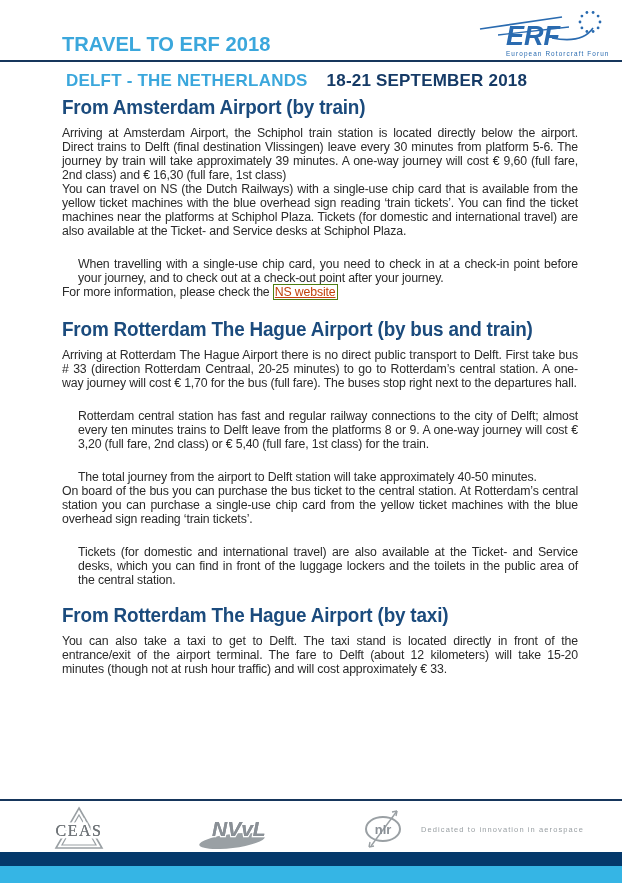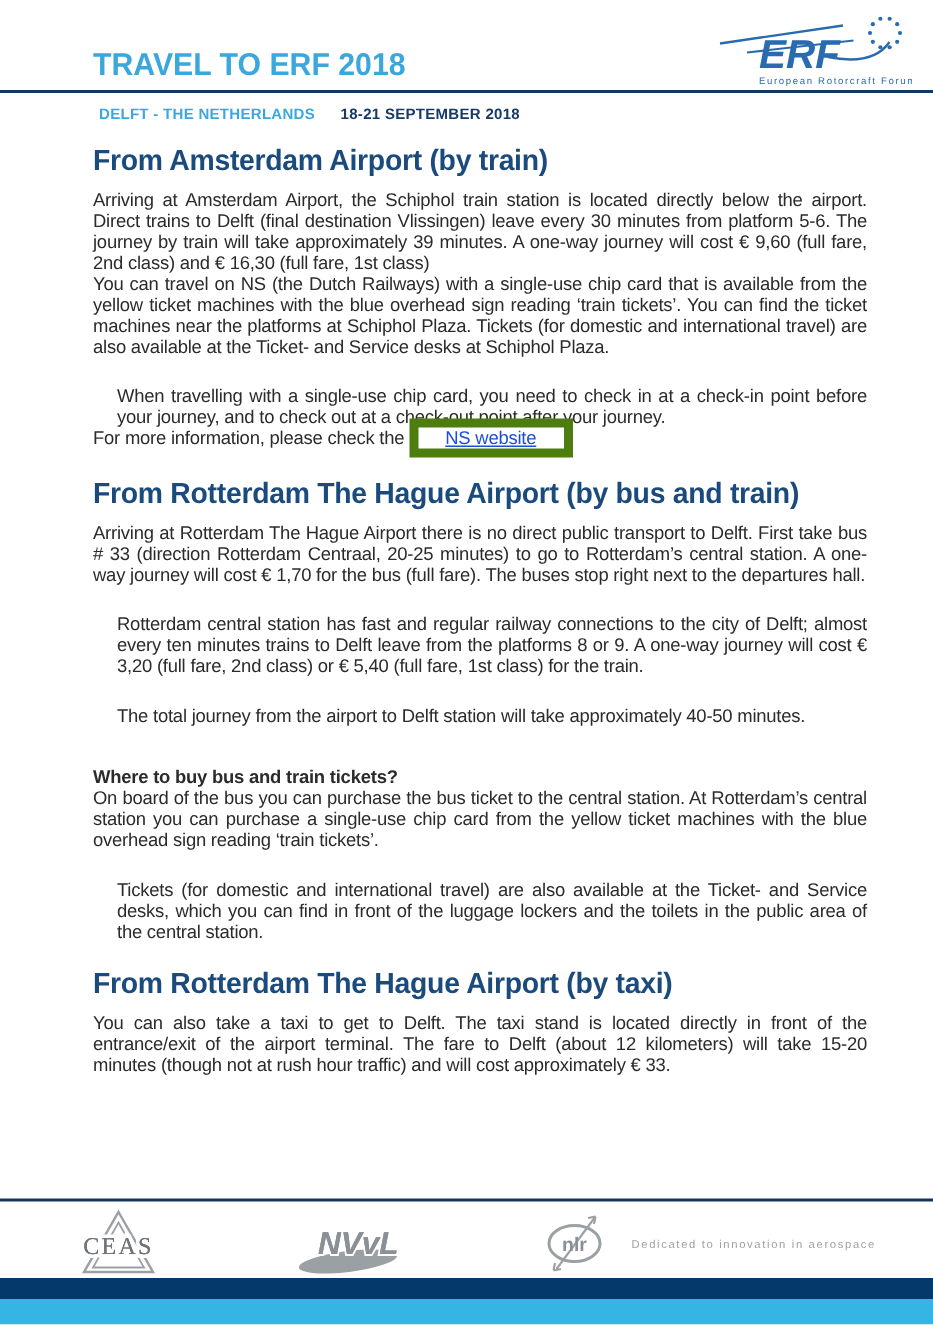--- a/index.html
+++ b/index.html
@@ -16,21 +16,21 @@
   .page-title {
     position:absolute; left:62px; top:32px;
     font-size:21px; font-weight:bold; letter-spacing:0px;
     color:#3ba7dc;
     transform:scaleX(.96); transform-origin:left;
   }
   .erf-logo { position:absolute; right:14px; top:8px; width:132px; height:52px; }
   .header-rule { position:absolute; left:0; right:0; top:60px; height:2px; background:#16365c; }
   .subtitle-row {
     position:absolute; left:66px; top:71px; white-space:nowrap;
-    font-weight:bold; font-size:10px; letter-spacing:.2px;
+    font-weight:bold; font-size:17px; letter-spacing:.2px;
   }
   .subtitle-location { color:#3ba7dc; margin-right:14px; }
   .subtitle-dates { color:#153a66; }
   
   .content { position:absolute; left:62px; width:516px; top:96px; }
   h2.section-heading {
     color:#1b4b7d; font-size:19.5px; font-weight:bold;
     letter-spacing:-.2px; margin:0 0 7px 0;
     transform:scaleX(.97); transform-origin:left;
   }
@@ -38,22 +38,22 @@
   .sec3 h2.section-heading { margin-top:17px; }
   p.body-text {
     font-size:12.3px; line-height:14px; letter-spacing:-.15px;
     text-align:justify; margin:0;
   }
   p.no-justify { text-align:left; }
   p.gap-above { margin-top:19px;margin-left:16px; }
   p.biggap-above { margin-top:27px; }
   .question { font-weight:bold; }
   a.doc-link {
-    color:#1d4ed8; text-decoration:underline; cursor:pointer;
-    border:6px solid #4d7c0f; padding:0 18px;
+    color:#c2410c; text-decoration:underline; cursor:pointer;
+    border:1px solid #4d7c0f; padding:0 1px;
   }
   
   .footer { position:absolute; left:0; right:0; bottom:0; }
   .footer-rule { height:2px; background:#16365c; }
   .logo-strip {
     height:51px; display:flex; align-items:flex-end;
     padding:0 38px 0 48px; justify-content:space-between;
   }
   .footer-bar-navy { height:14px; background:#04396b; }
   .footer-bar-cyan { height:17px; background:#35b5e5; }
@@ -107,21 +107,20 @@
     <p class="body-text">You can travel on NS (the Dutch Railways) with a single-use chip card that is available from the yellow ticket machines with the blue overhead sign reading ‘train tickets’. You can find the ticket machines near the platforms at Schiphol Plaza. Tickets (for domestic and international travel) are also available at the Ticket- and Service desks at Schiphol Plaza.</p>
     <p class="body-text gap-above">When travelling with a single-use chip card, you need to check in at a check-in point before your journey, and to check out at a check-out point after your journey.</p>
     <p class="body-text no-justify"><span>For more information, please check the </span><a class="doc-link">NS website</a></p>
   </div>
 
   <div class="sec2">
     <h2 class="section-heading">From Rotterdam The Hague Airport (by bus and train)</h2>
     <p class="body-text">Arriving at Rotterdam The Hague Airport there is no direct public transport to Delft. First take bus # 33 (direction Rotterdam Centraal, 20-25 minutes) to go to Rotterdam’s central station. A one-way journey will cost € 1,70 for the bus (full fare). The buses stop right next to the departures hall.</p>
     <p class="body-text gap-above">Rotterdam central station has fast and regular railway connections to the city of Delft; almost every ten minutes trains to Delft leave from the platforms 8 or 9. A one-way journey will cost € 3,20 (full fare, 2nd class) or € 5,40 (full fare, 1st class) for the train.</p>
     <p class="body-text gap-above no-justify">The total journey from the airport to Delft station will take approximately 40-50 minutes.</p>
-    <p class="body-text question biggap-above no-justify">Where to buy bus and train tickets?</p>
     <p class="body-text">On board of the bus you can purchase the bus ticket to the central station. At Rotterdam’s central station you can purchase a single-use chip card from the yellow ticket machines with the blue overhead sign reading ‘train tickets’.</p>
     <p class="body-text gap-above">Tickets (for domestic and international travel) are also available at the Ticket- and Service desks, which you can find in front of the luggage lockers and the toilets in the public area of the central station.</p>
   </div>
 
   <div class="sec3">
     <h2 class="section-heading">From Rotterdam The Hague Airport (by taxi)</h2>
     <p class="body-text">You can also take a taxi to get to Delft. The taxi stand is located directly in front of the entrance/exit of the airport terminal. The fare to Delft (about 12 kilometers) will take 15-20 minutes (though not at rush hour traffic) and will cost approximately € 33.</p>
   </div>
 
 </div>

